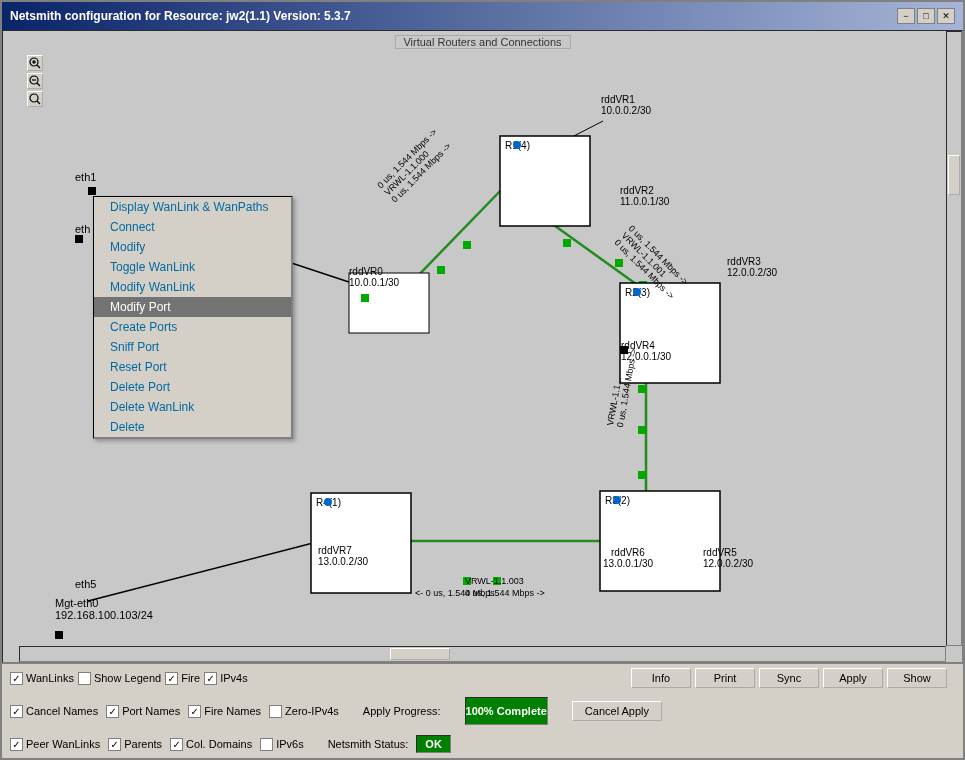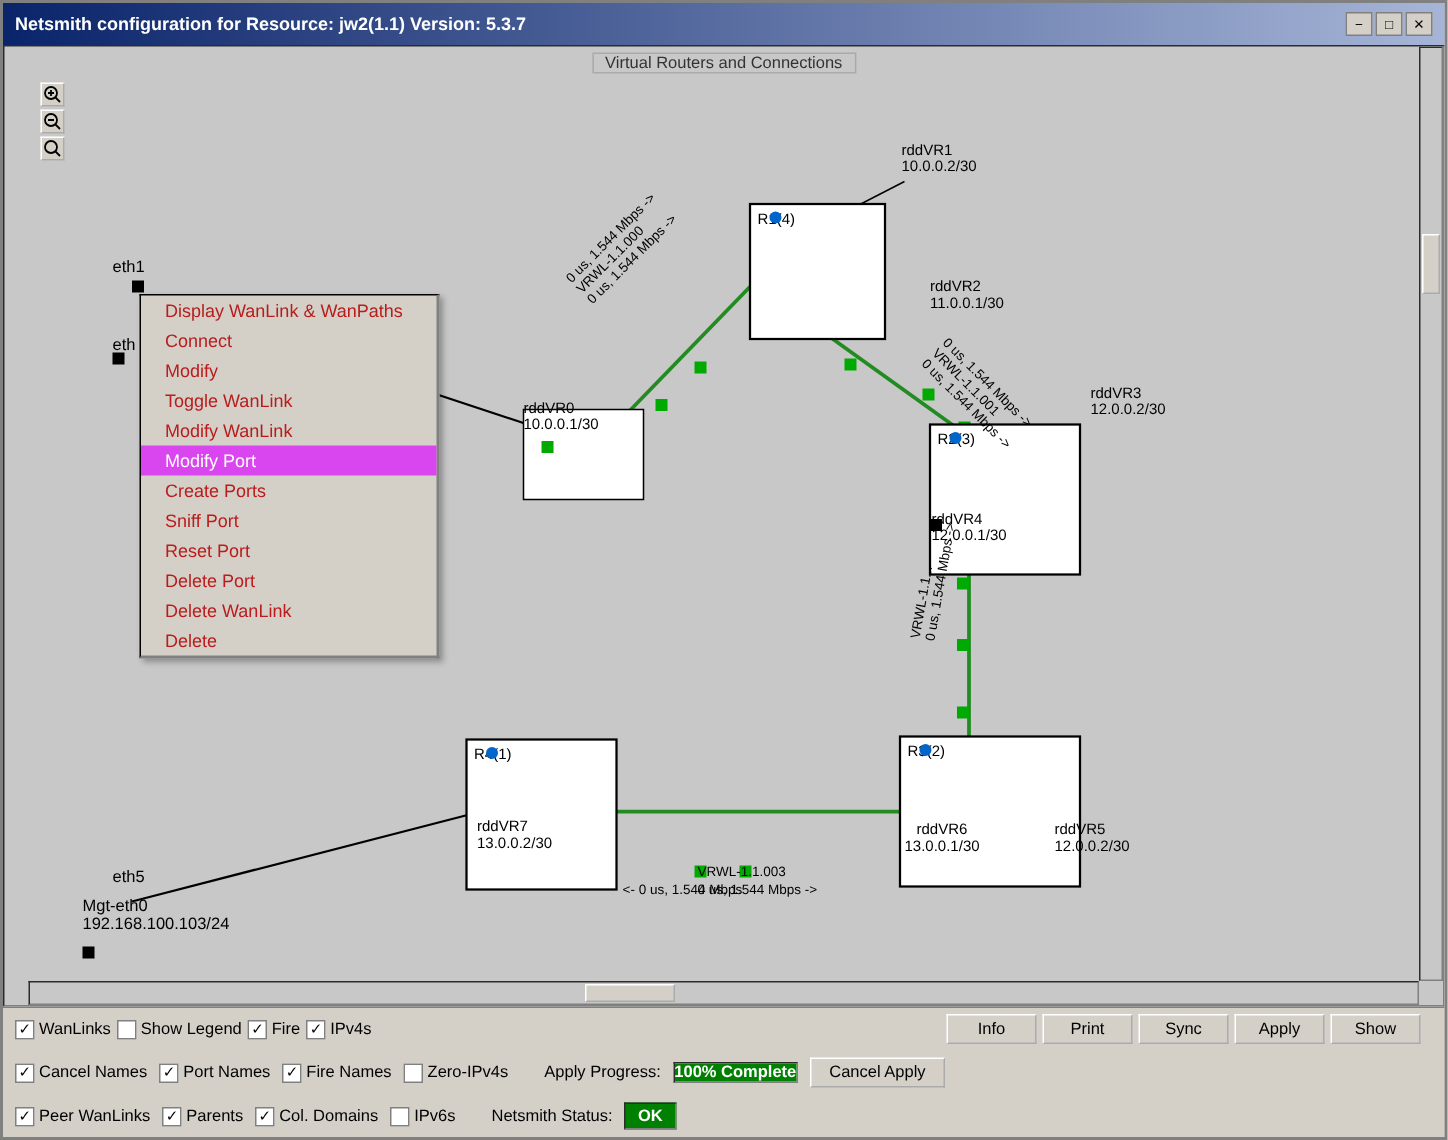--- a/index.html
+++ b/index.html
@@ -142,24 +142,24 @@
       border-right: 2px solid #808080;
       border-bottom: 2px solid #808080;
       z-index: 100;
       min-width: 200px;
       box-shadow: 2px 2px 4px rgba(0,0,0,0.3);
     }
     .menu-item {
       padding: 3px 16px;
       cursor: pointer;
       font-size: 12px;
-      color: #b91c1c;
+      color: #0369a1;
     }
     .menu-item.highlighted {
-      background: #d946ef;
+      background: #737373;
       color: white;
     }
     
     #bottom-controls {
       background: #d4d0c8;
       border-top: 1px solid #808080;
       flex-shrink: 0;
     }
     #checkbox-row2 {
       display: flex;
@@ -197,29 +197,29 @@
       border: 1px outset #fff;
       padding: 3px 12px;
       cursor: pointer;
       font-size: 11px;
       min-width: 60px;
     }
     #progress-area {
       display: flex;
       align-items: center;
       padding: 3px 8px;
-      gap: 8px;
+      gap: 24px;
     }
     #apply-progress-label {
       font-size: 11px;
       white-space: nowrap;
     }
     #progress-bar-container {
       flex: 1;
-      height: 14px;
+      height: 28px;
       background: #fff;
       border: 1px inset #808080;
       max-width: 220px;
     }
     #progress-bar-fill {
       height: 100%;
       background: #008000;
       display: flex;
       align-items: center;
       justify-content: center;

